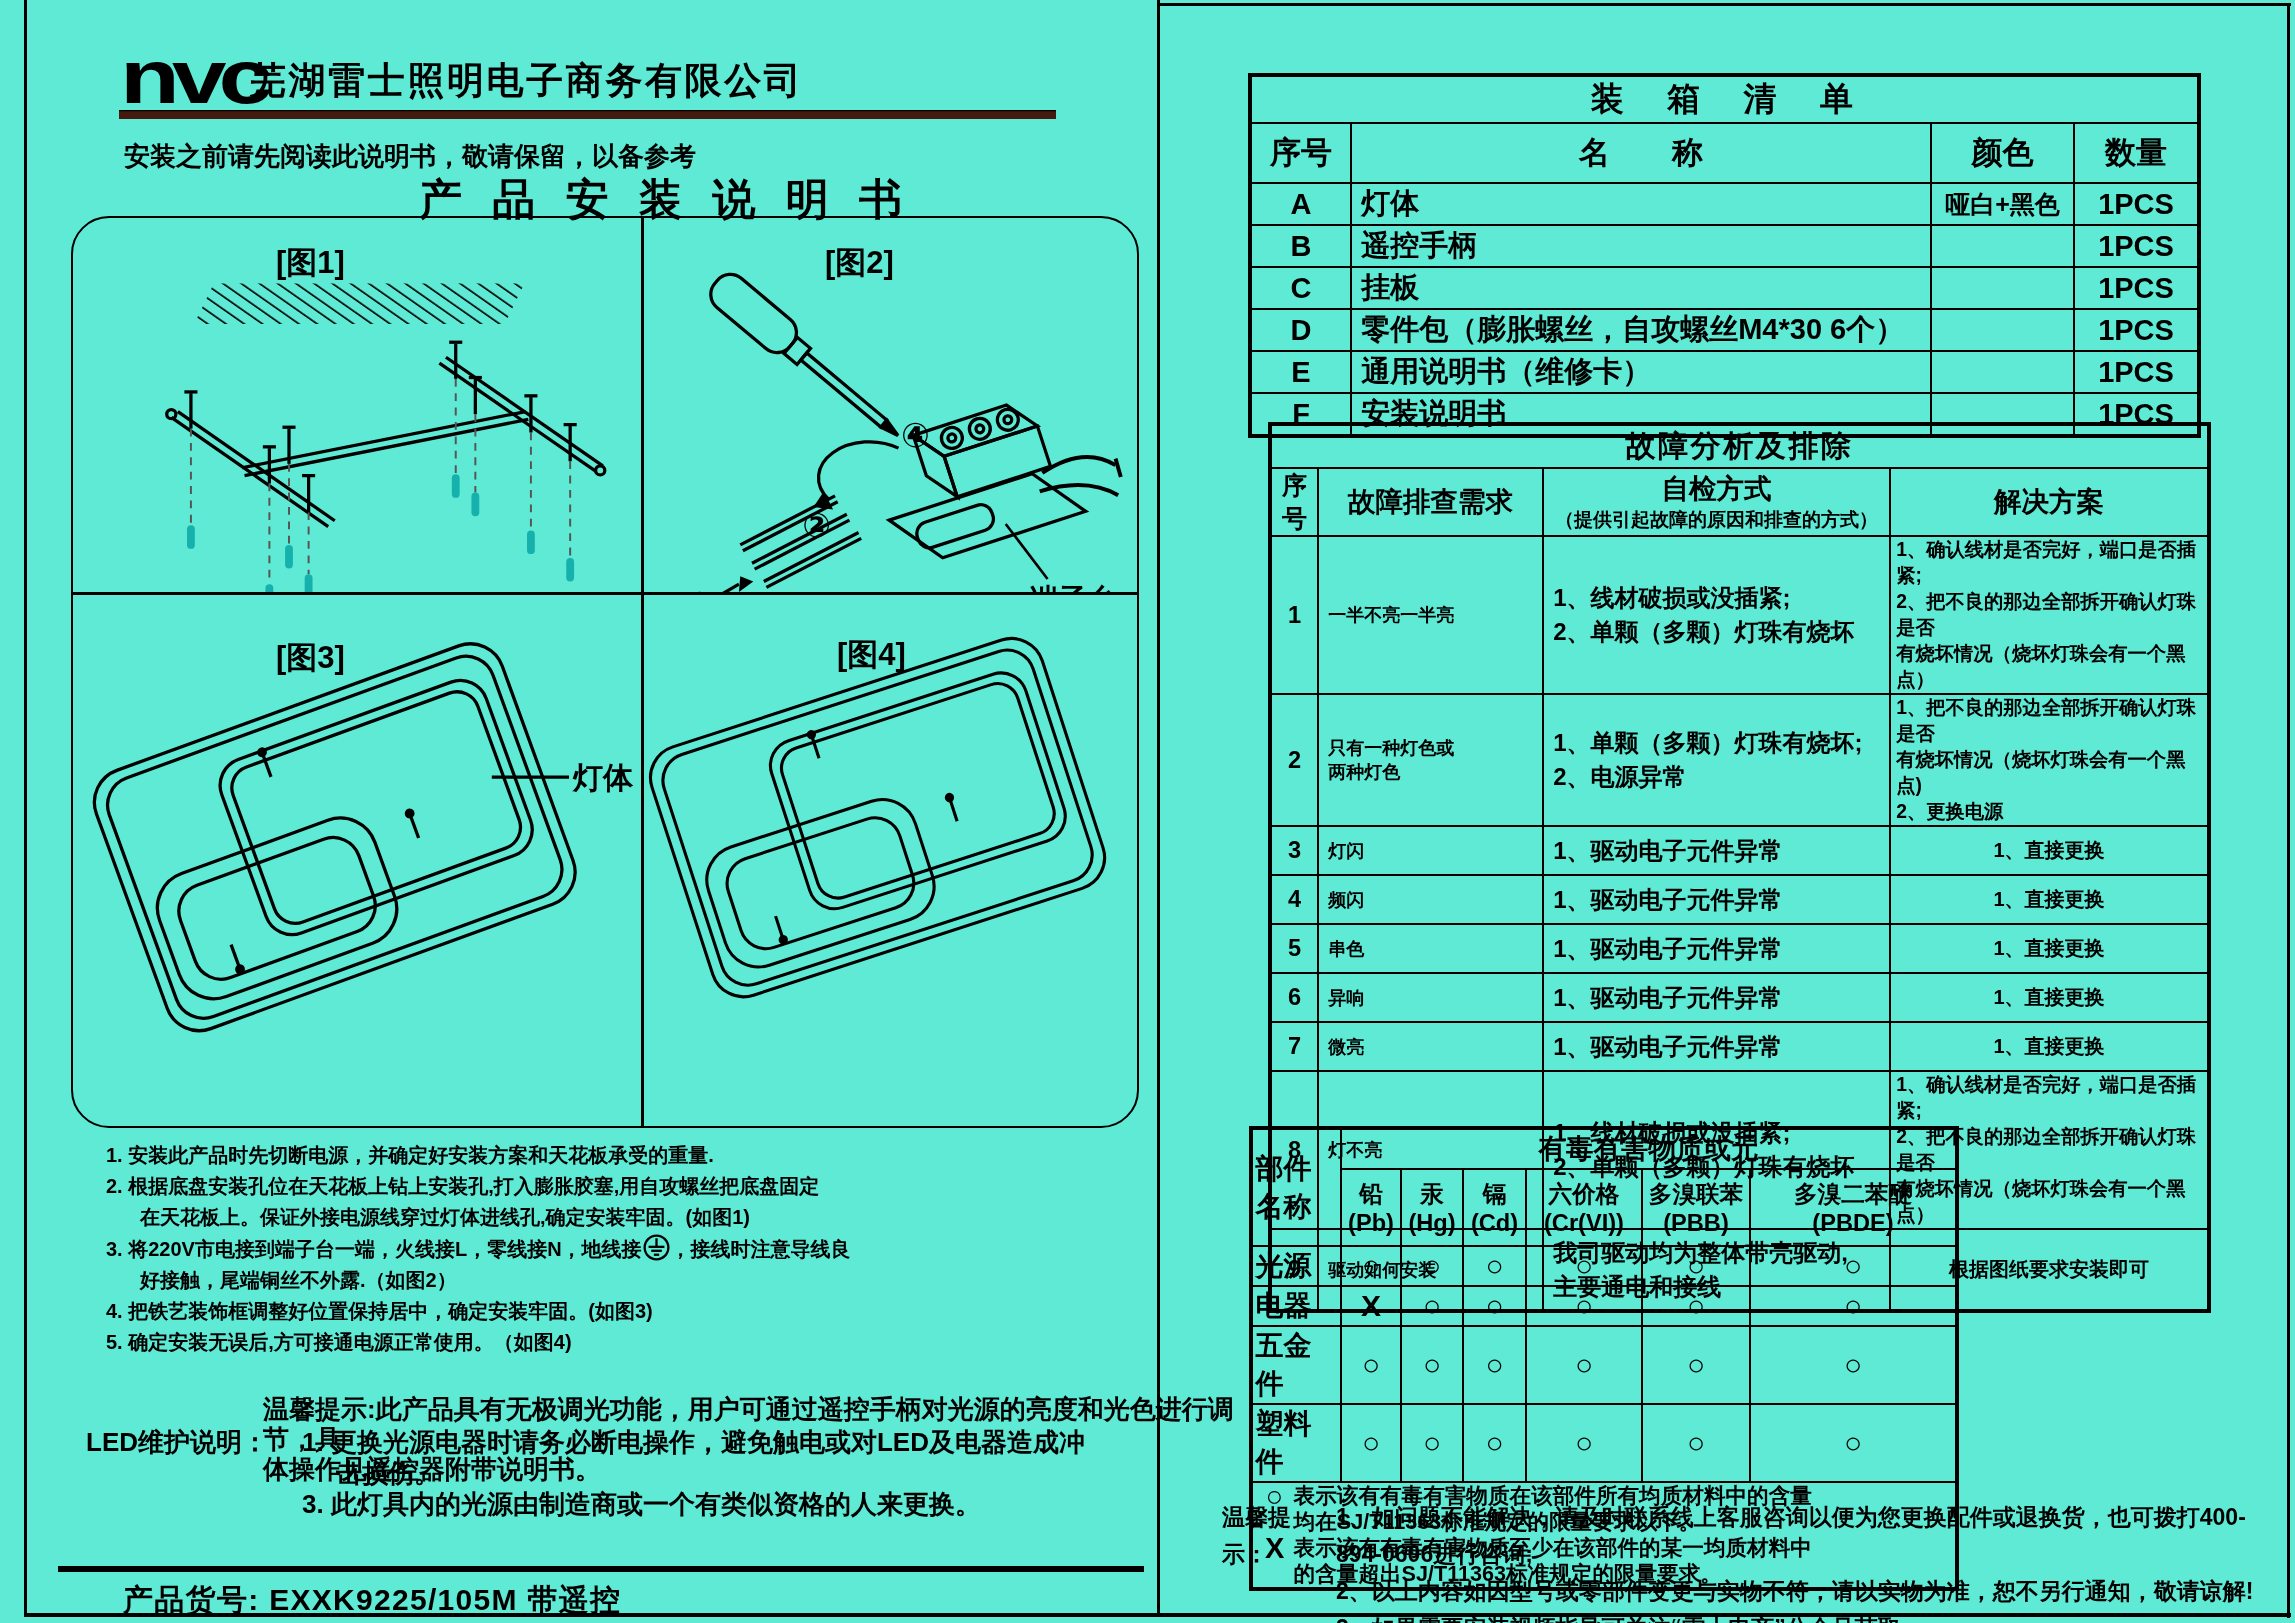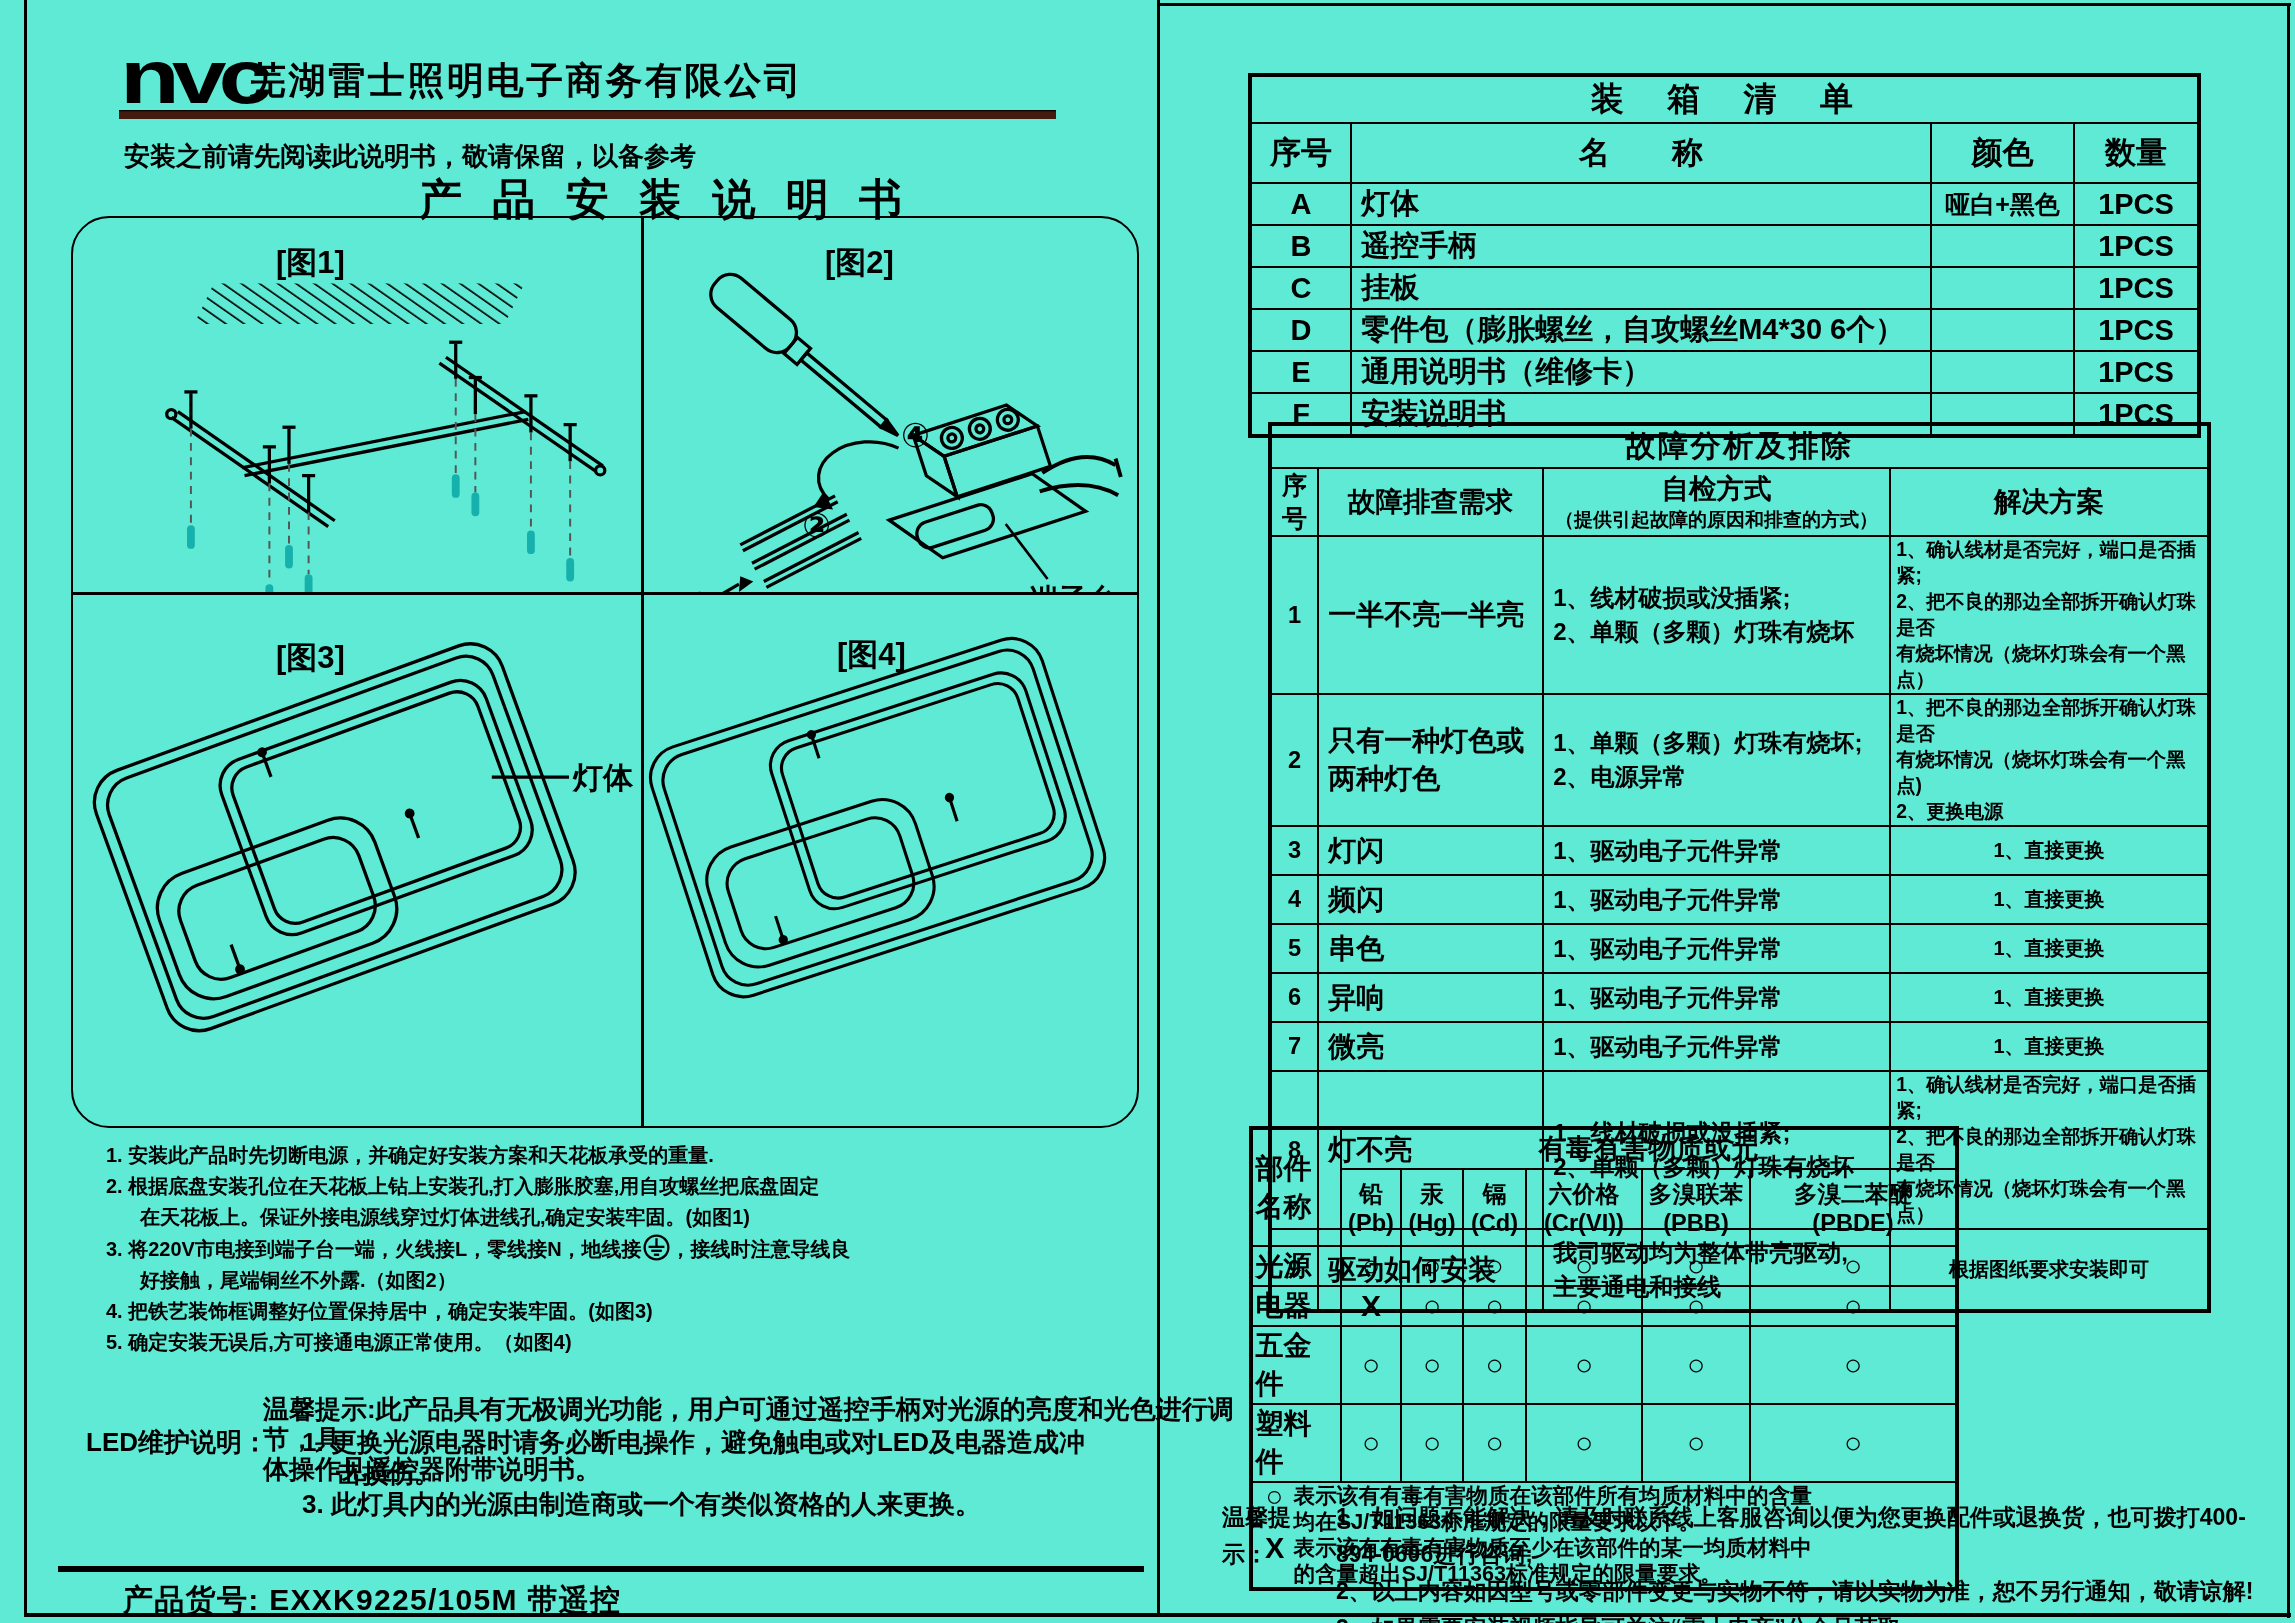--- a/index.html
+++ b/index.html
@@ -38,21 +38,21 @@
   table{border-width:4.6px;}
   td{padding:0 9.2px;vertical-align:middle;overflow:hidden;}
   .tc{text-align:center;padding:0 1.3px;}
   .packing{font-size:29px;}
   .packing .ttl{font-size:33px;letter-spacing:5.2px;text-align:center;}
   .packing .hdr{font-size:31px;text-align:center;}
   .fault{font-size:23.6px;}
   .fault .ttl{font-size:30px;text-align:center;letter-spacing:2.6px;}
   .fault .hdr{font-size:27.5px;text-align:center;}
   .fault .hsub{font-size:19px;font-weight:700;}
-  .fault .need{font-size:28px;}
+  .fault .need{font-size:18px;}
   .fault .chk{font-size:24px;line-height:34px;}
   .fault .fix-s{font-size:19.3px;line-height:26px;padding:0 5.2px;}
   .fault .fix-c{font-size:20px;text-align:center;}
   .toxic{font-size:25px;}
   .toxic .ttl{font-size:27.5px;text-align:center;}
   .toxic td{padding:0 2.6px;}
   .toxic .mark{font-size:30px;text-align:center;}
   .toxic .part{font-size:28px;text-align:left;}
   .notes{font-size:21.6px;line-height:26px;}
   .noterow{display:flex;align-items:flex-start;}

